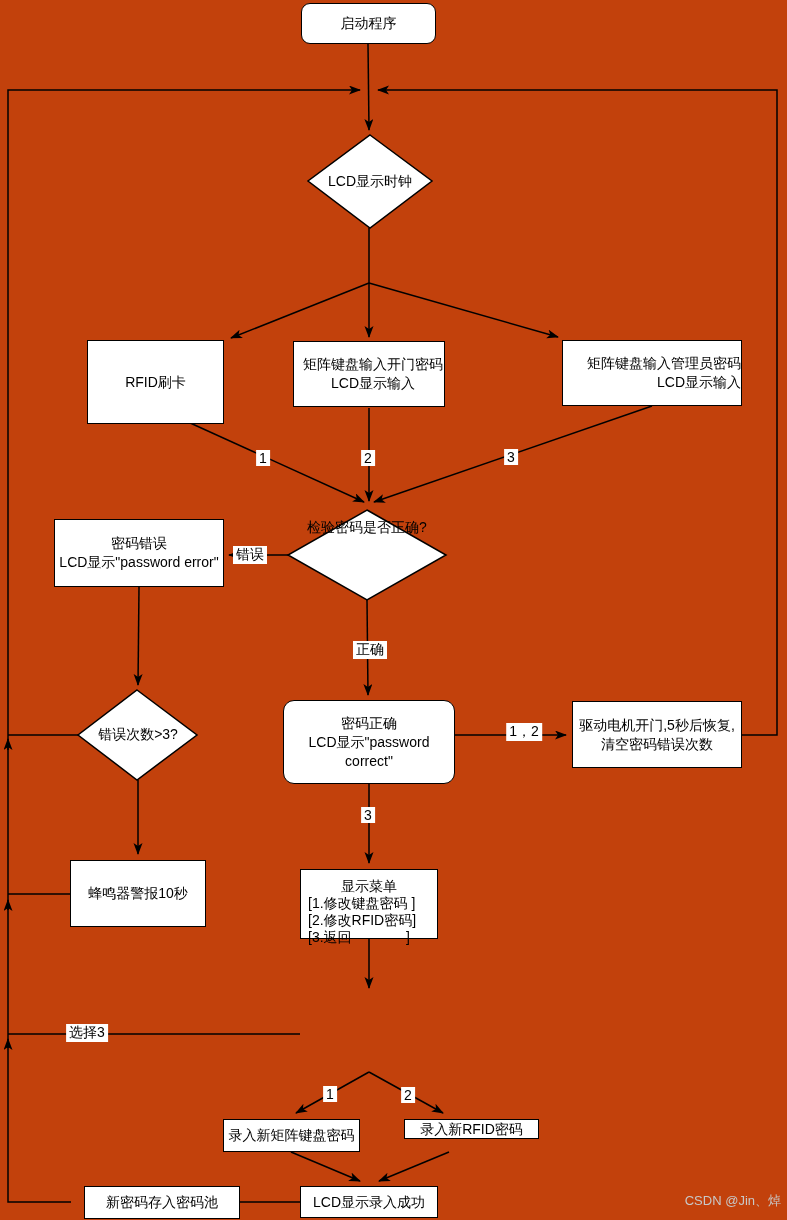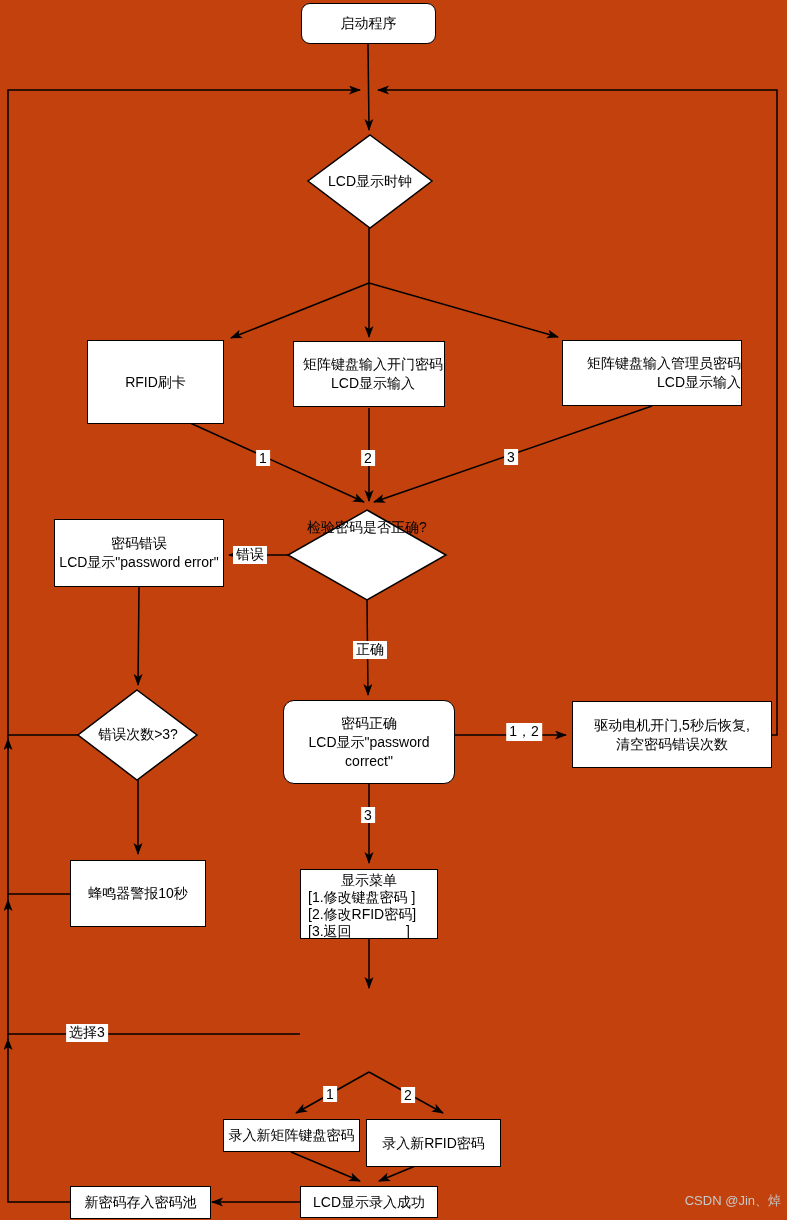--- a/index.html
+++ b/index.html
@@ -113,46 +113,46 @@
 
   <div class="node" style="left:70px; top:860px; width:136px; height:67px;">
     <div>蜂鸣器警报10秒</div>
   </div>
 
   <div class="node" style="left:283px; top:700px; width:172px; height:84px;border-radius:11px;">
     <div>密码正确</div>
     <div>LCD显示"password correct"</div>
   </div>
 
-  <div class="node" style="left:572px; top:701px; width:200px; height:67px;">
+  <div class="node" style="left:572px; top:701px; width:170px; height:67px;">
     <div>驱动电机开门,5秒后恢复,</div>
     <div>清空密码错误次数</div>
   </div>
 
-  <div class="node" style="left:300px; top:869px; width:138px; height:70px; justify-content:flex-start; padding-top:2px;">
+  <div class="node" style="left:300px; top:869px; width:138px; height:70px; justify-content:flex-start; padding-top:8px;">
     <div class="menu-line menu-title">显示菜单</div>
     <div class="menu-line">[1.修改键盘密码 ]</div>
     <div class="menu-line">[2.修改RFID密码]</div>
     <div class="menu-line">[3.返回              ]</div>
   </div>
 
 
   <div class="node" style="left:223px; top:1119px; width:137px; height:33px;">
     <div>录入新矩阵键盘密码</div>
   </div>
 
-  <div class="node" style="left:366px; top:1119px; width:135px; height:48px;">
+  <div class="node" style="left:404px; top:1119px; width:135px; height:20px;">
     <div>录入新RFID密码</div>
   </div>
 
   <div class="node" style="left:300px; top:1186px; width:138px; height:32px;">
     <div>LCD显示录入成功</div>
   </div>
 
-  <div class="node" style="left:70px; top:1186px; width:141px; height:33px;font-family:Liberation Serif, serif;">
+  <div class="node" style="left:84px; top:1186px; width:156px; height:33px;font-family:Liberation Serif, serif;">
     <div>新密码存入密码池</div>
   </div>
 
   <div class="dlabel" style="left:370px; top:182px;">LCD显示时钟</div>
   <div class="dlabel" style="left:367px; top:528px;">检验密码是否正确?</div>
   <div class="dlabel" style="left:138px; top:735px;">错误次数&gt;3?</div>
 
   <div class="elabel" style="left:263px; top:458px;">1</div>
   <div class="elabel" style="left:368px; top:458px;">2</div>
   <div class="elabel" style="left:511px; top:457px;">3</div>

